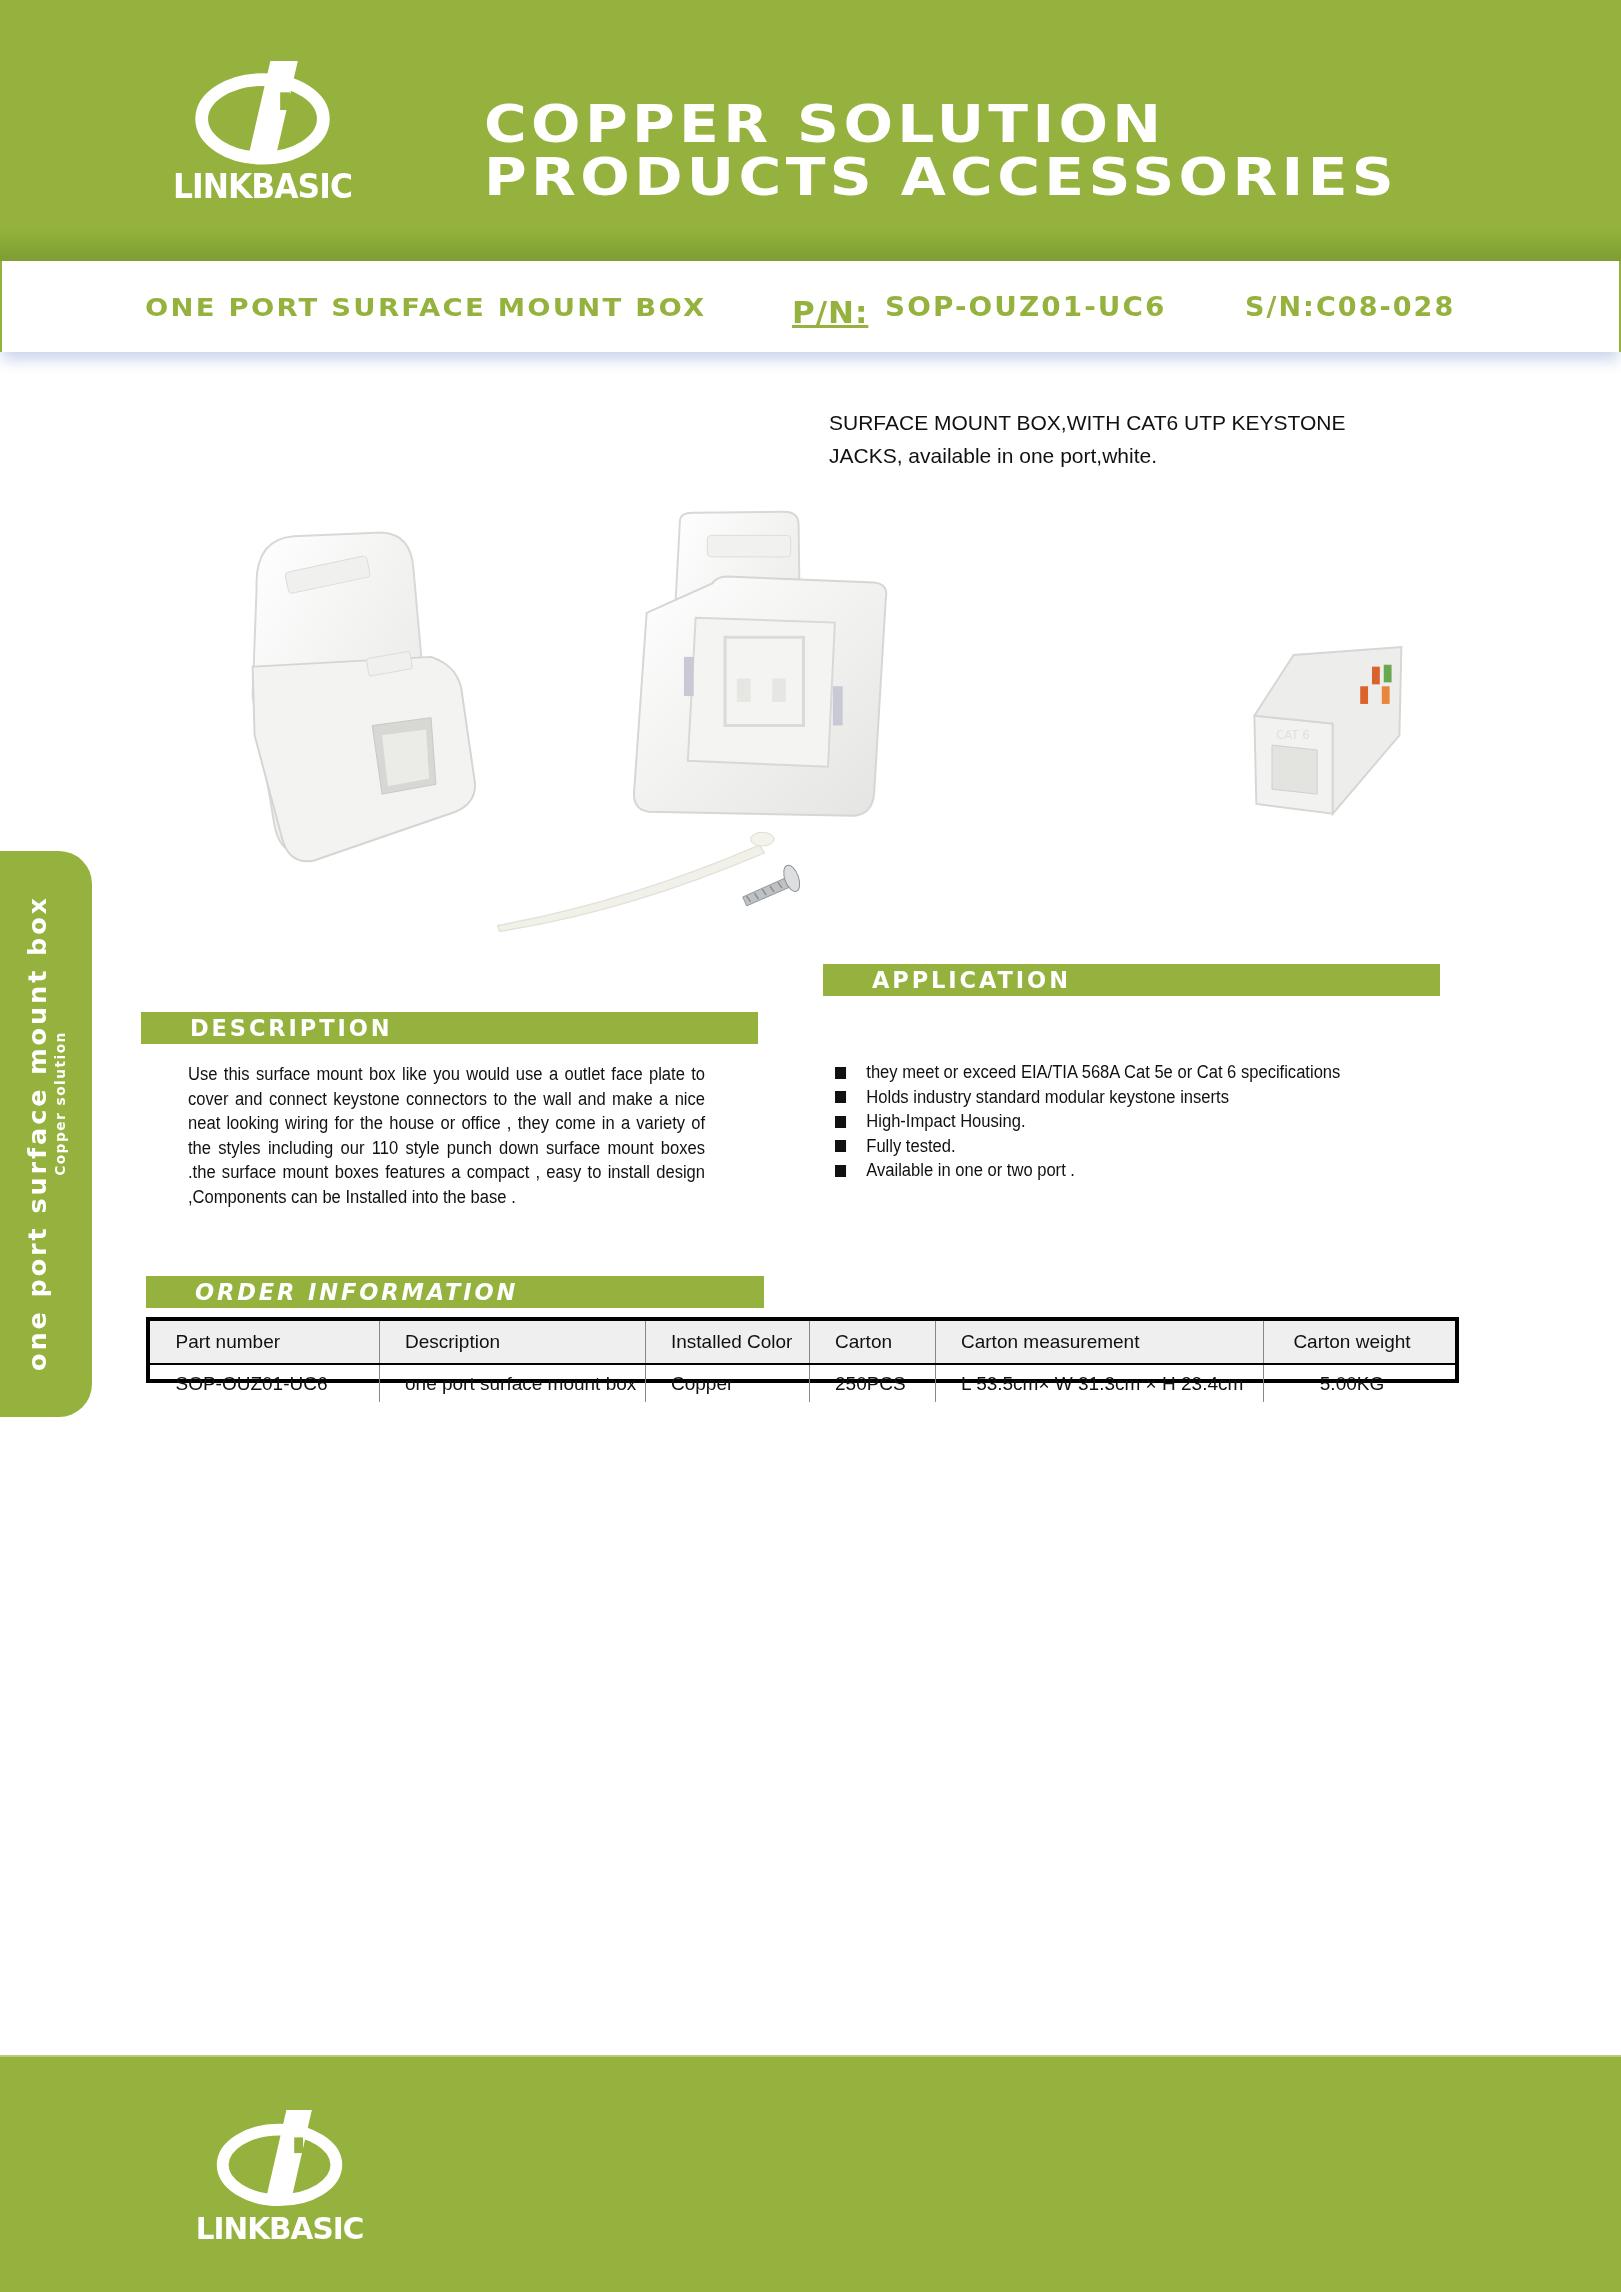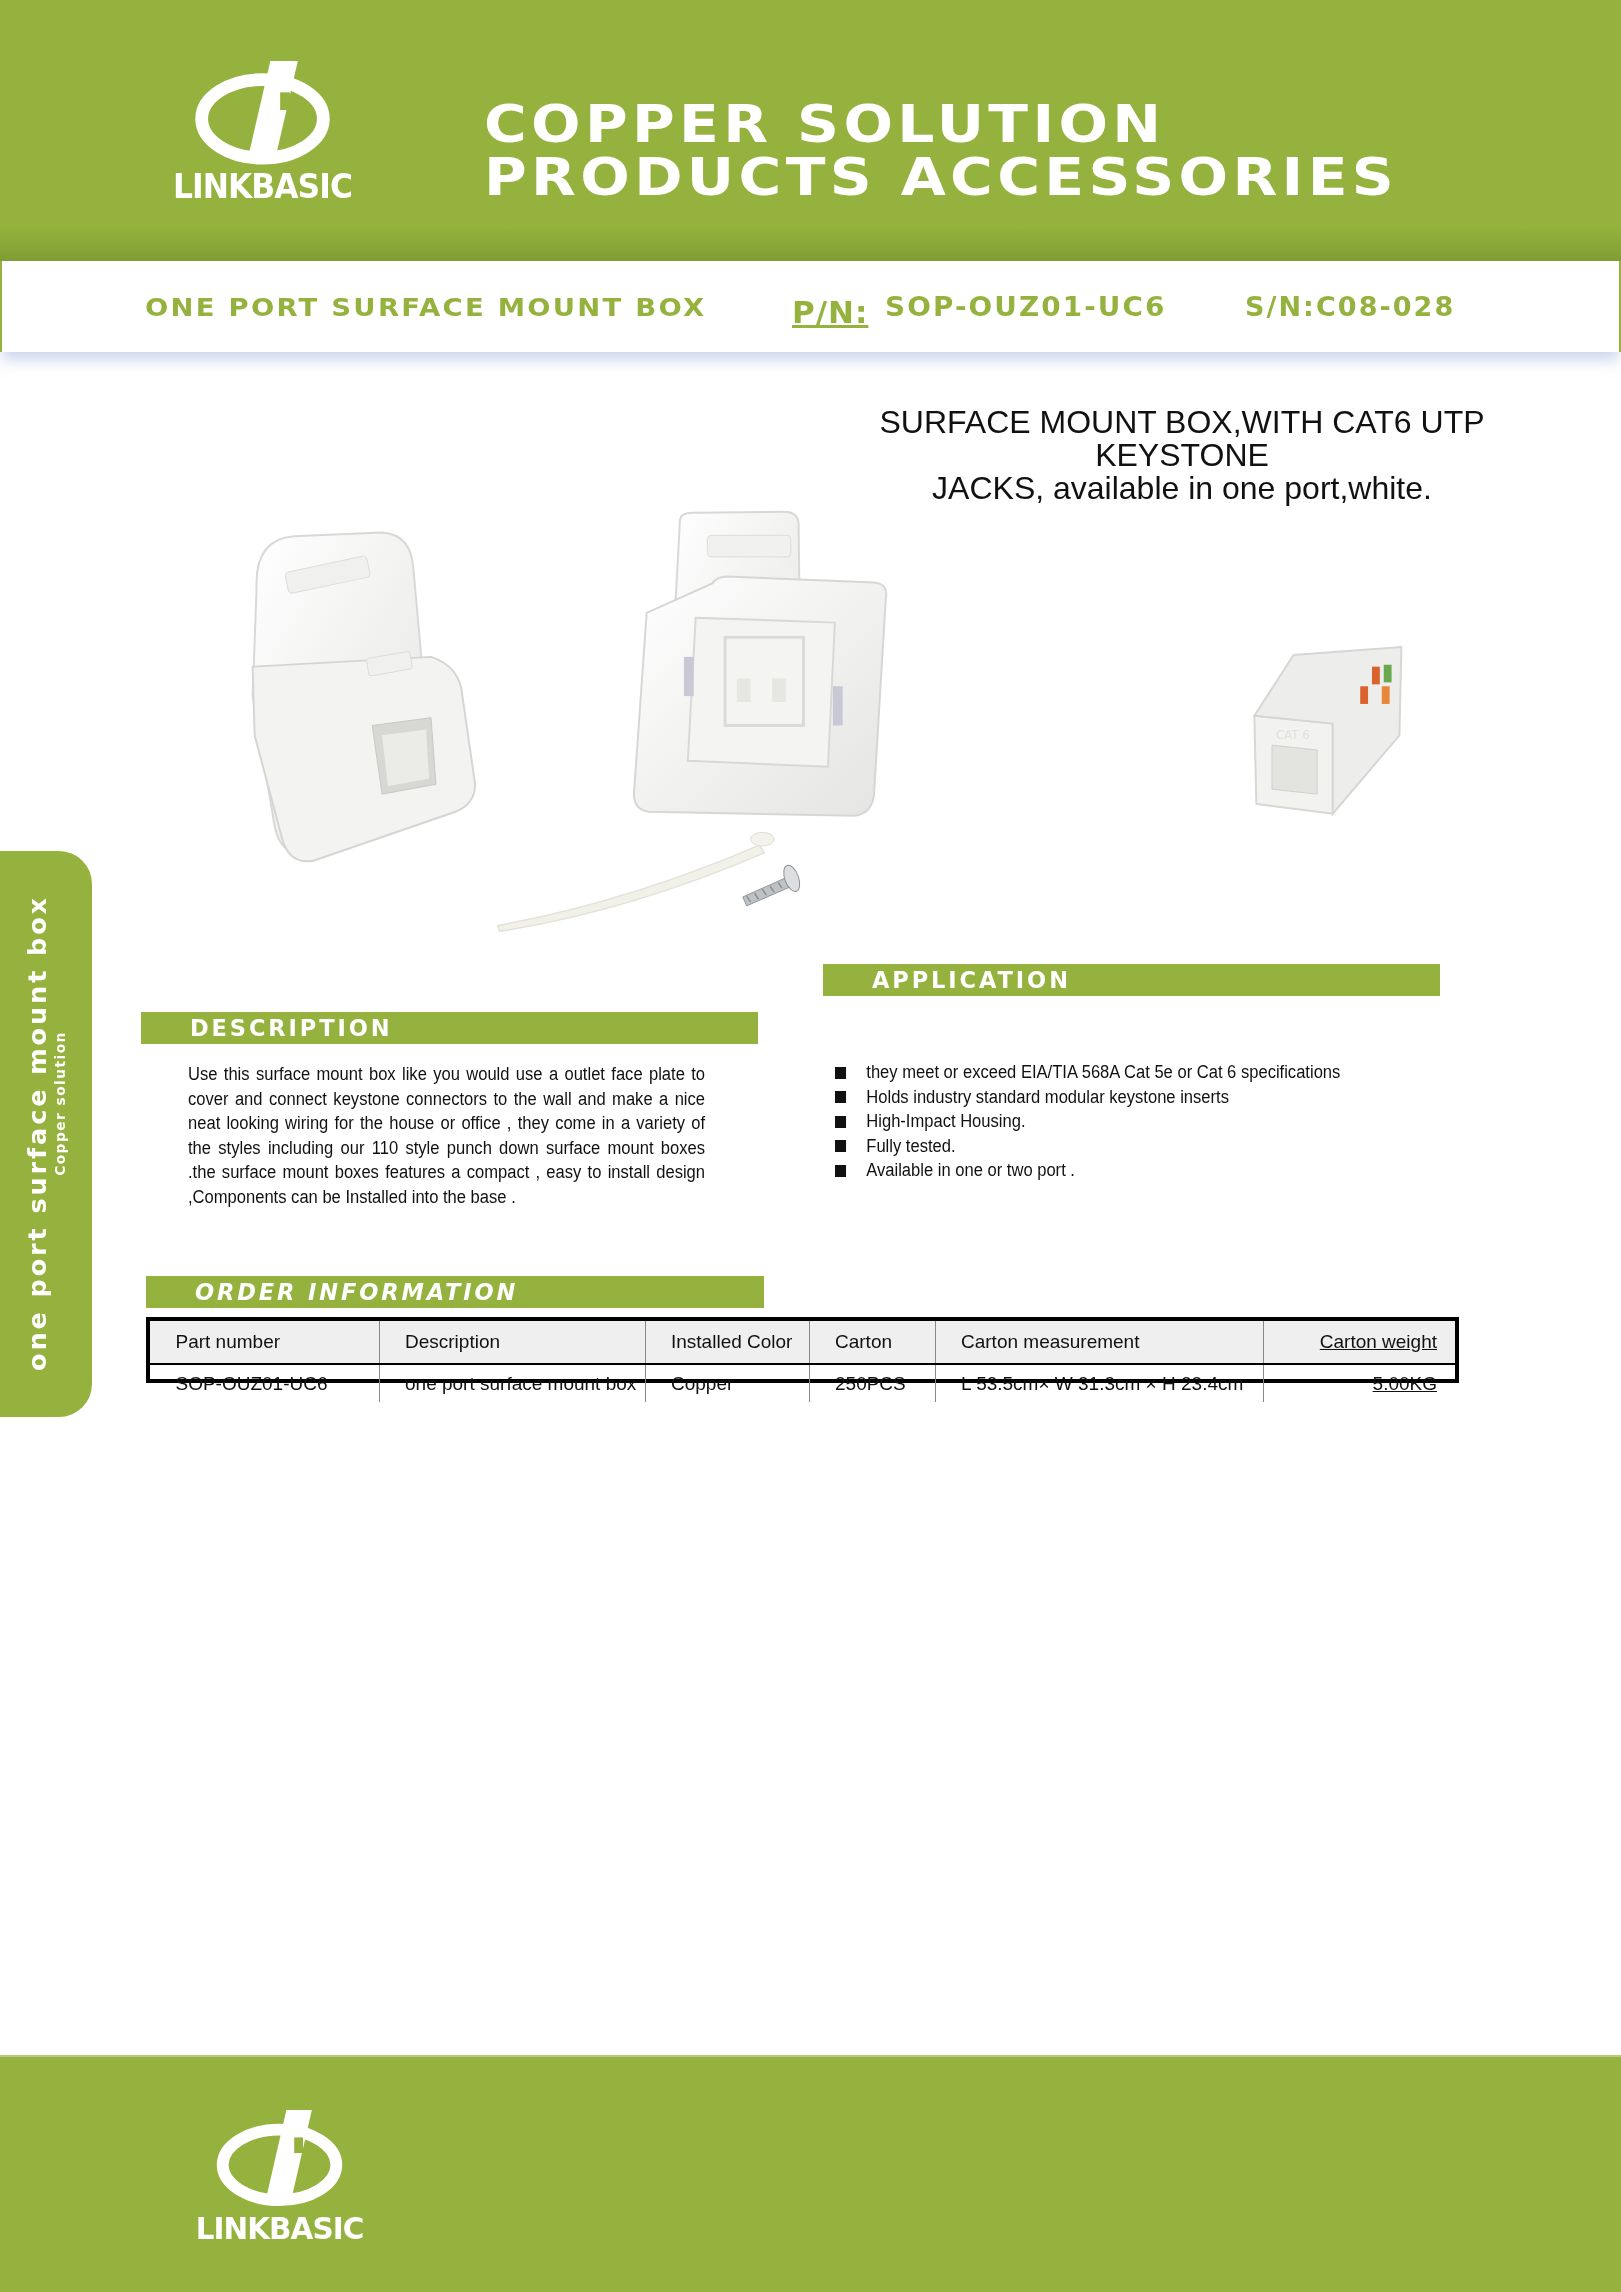--- a/index.html
+++ b/index.html
@@ -34,21 +34,21 @@
   }
   .sub-item {
     position: absolute; top: 27.4px; color: #94b23d;
     font-family: "DejaVu Sans", sans-serif; font-weight: bold; white-space: nowrap;
     letter-spacing: 2px; transform-origin: left top;
   }
 
   
   .tagline {
     position: absolute; left: 829px; top: 406px; width: 706px;
-    font-size: 32px; line-height: 33px; color: #111; text-align: center;
+    font-size: 21px; line-height: 33px; color: #111;
   }
 
   
   .product-photo { position: absolute; left: 235px; top: 500px; width: 1235px; height: 451px; }
 
   
   .sidetab {
     position: absolute; left: 0; top: 851px; width: 92px; height: 566px;
     background: #94b23d; border-radius: 0 33px 33px 0;
   }
@@ -84,21 +84,21 @@
   
   .order-table {
     position: absolute; left: 146px; top: 1317px; width: 1313px; height: 66px;
     border: 4.9px solid #000; border-collapse: collapse; background: #fff;
   }
   .order-table table { width: 100%; height: 100%; border-collapse: collapse; table-layout: fixed; }
   .order-table th, .order-table td {
     font-weight: normal; font-size: 19px; color: #111; text-align: left;
     padding: 0 0 0 25.5px; border-right: 1px solid #888; white-space: nowrap;
   }
-  .order-table th:last-child, .order-table td:last-child { border-right: none; text-align: right; padding-right: 18px; text-decoration: underline; }
+  .order-table th:last-child, .order-table td:last-child { border-right: none; text-align: center; padding-right: 40px; }
   .order-table thead tr { background: #efefef; height: 43px; border-bottom: 2.9px solid #000; }
   .order-table tbody tr { height: 38px; }
 
   
   .footer {
     position: absolute; left: 0; top: 2055px; width: 1621px; height: 237px; background: #94b23d;
     border-top: 2px solid #b7cc7b;
   }
   .footer-url {
     position: absolute; left: 1053px; top: 118px; color: #fff;

